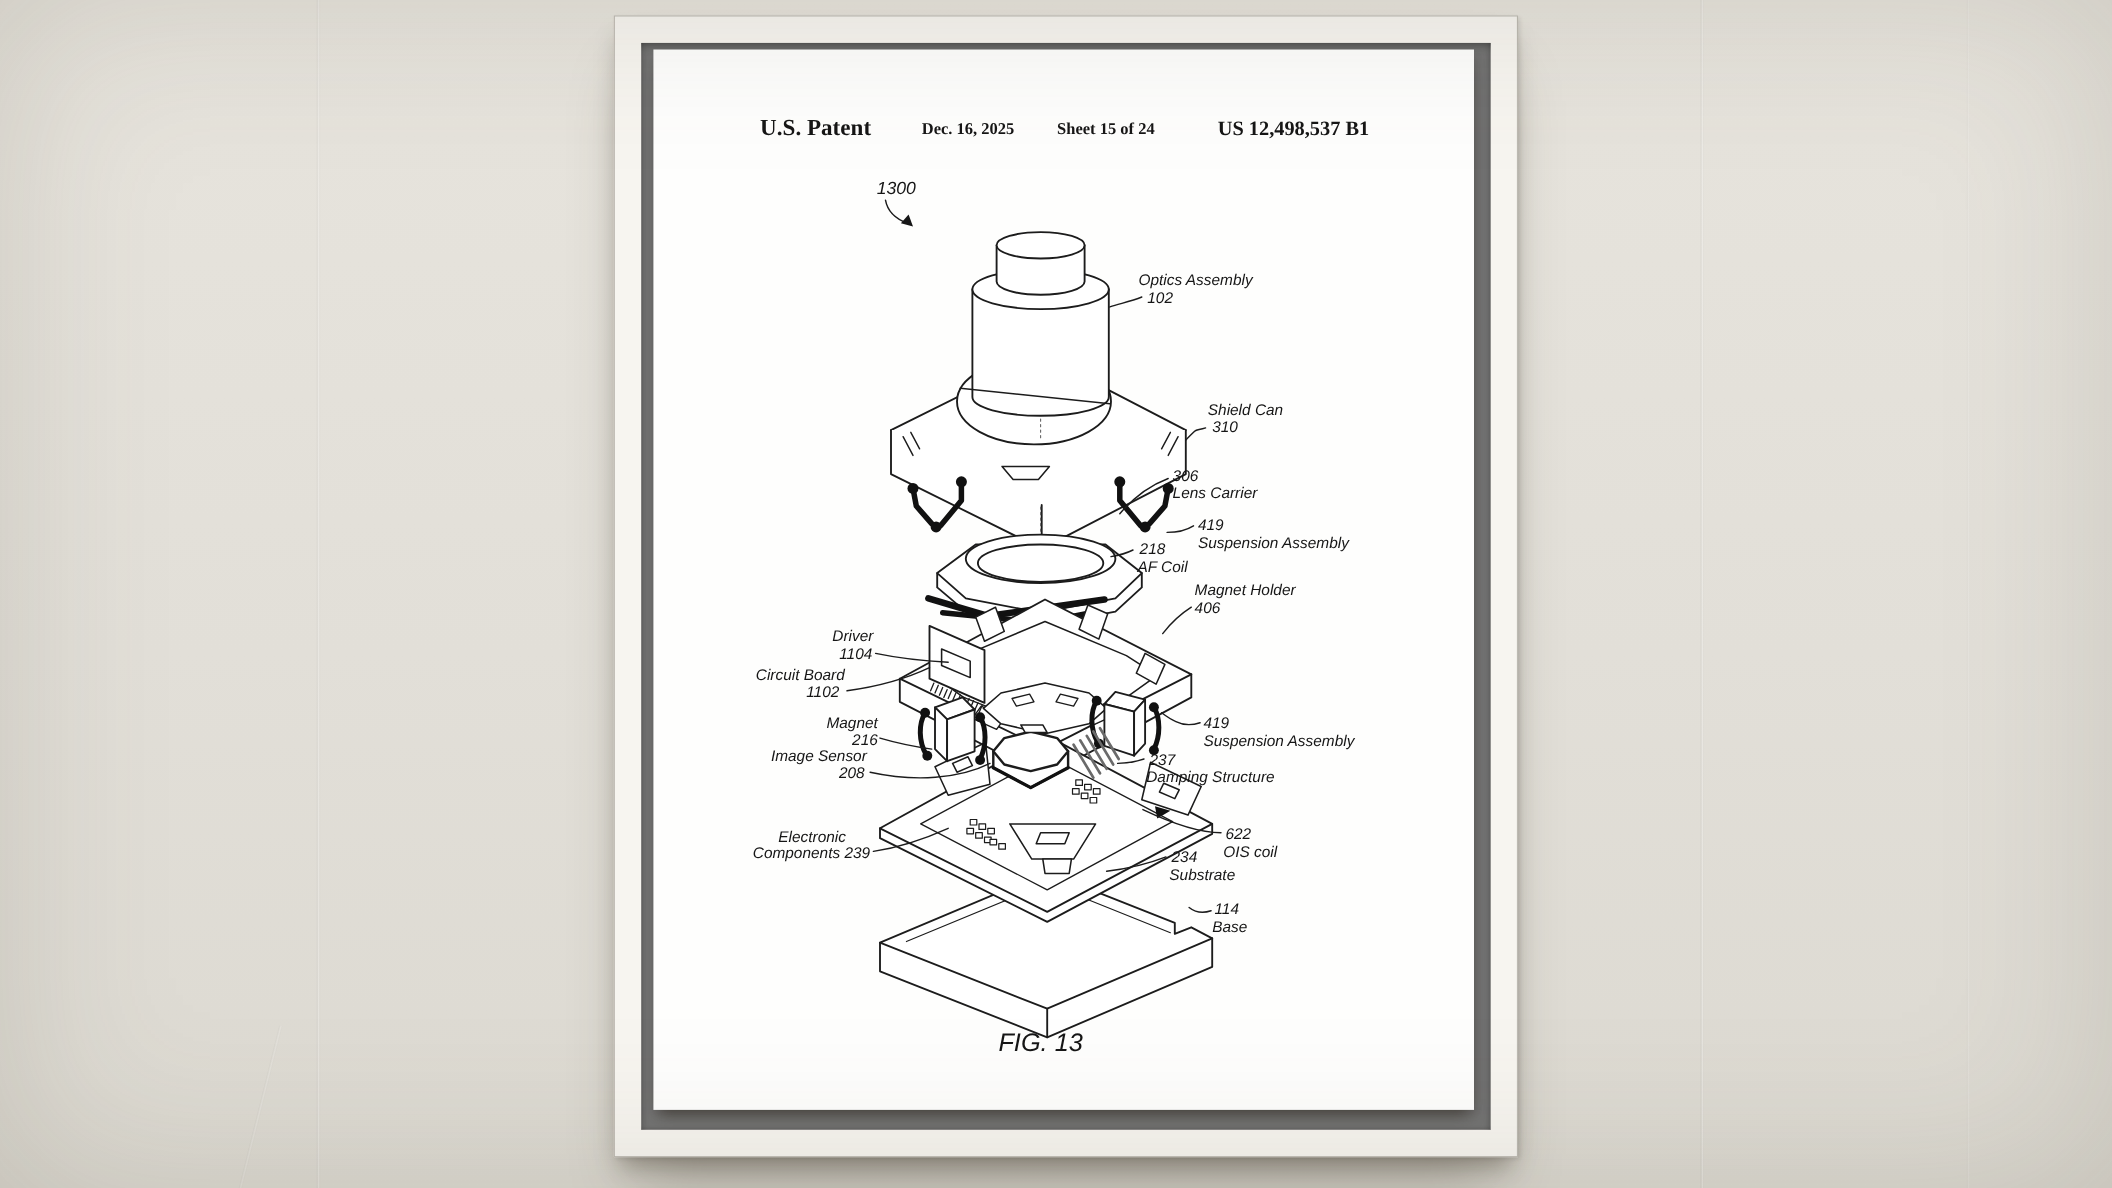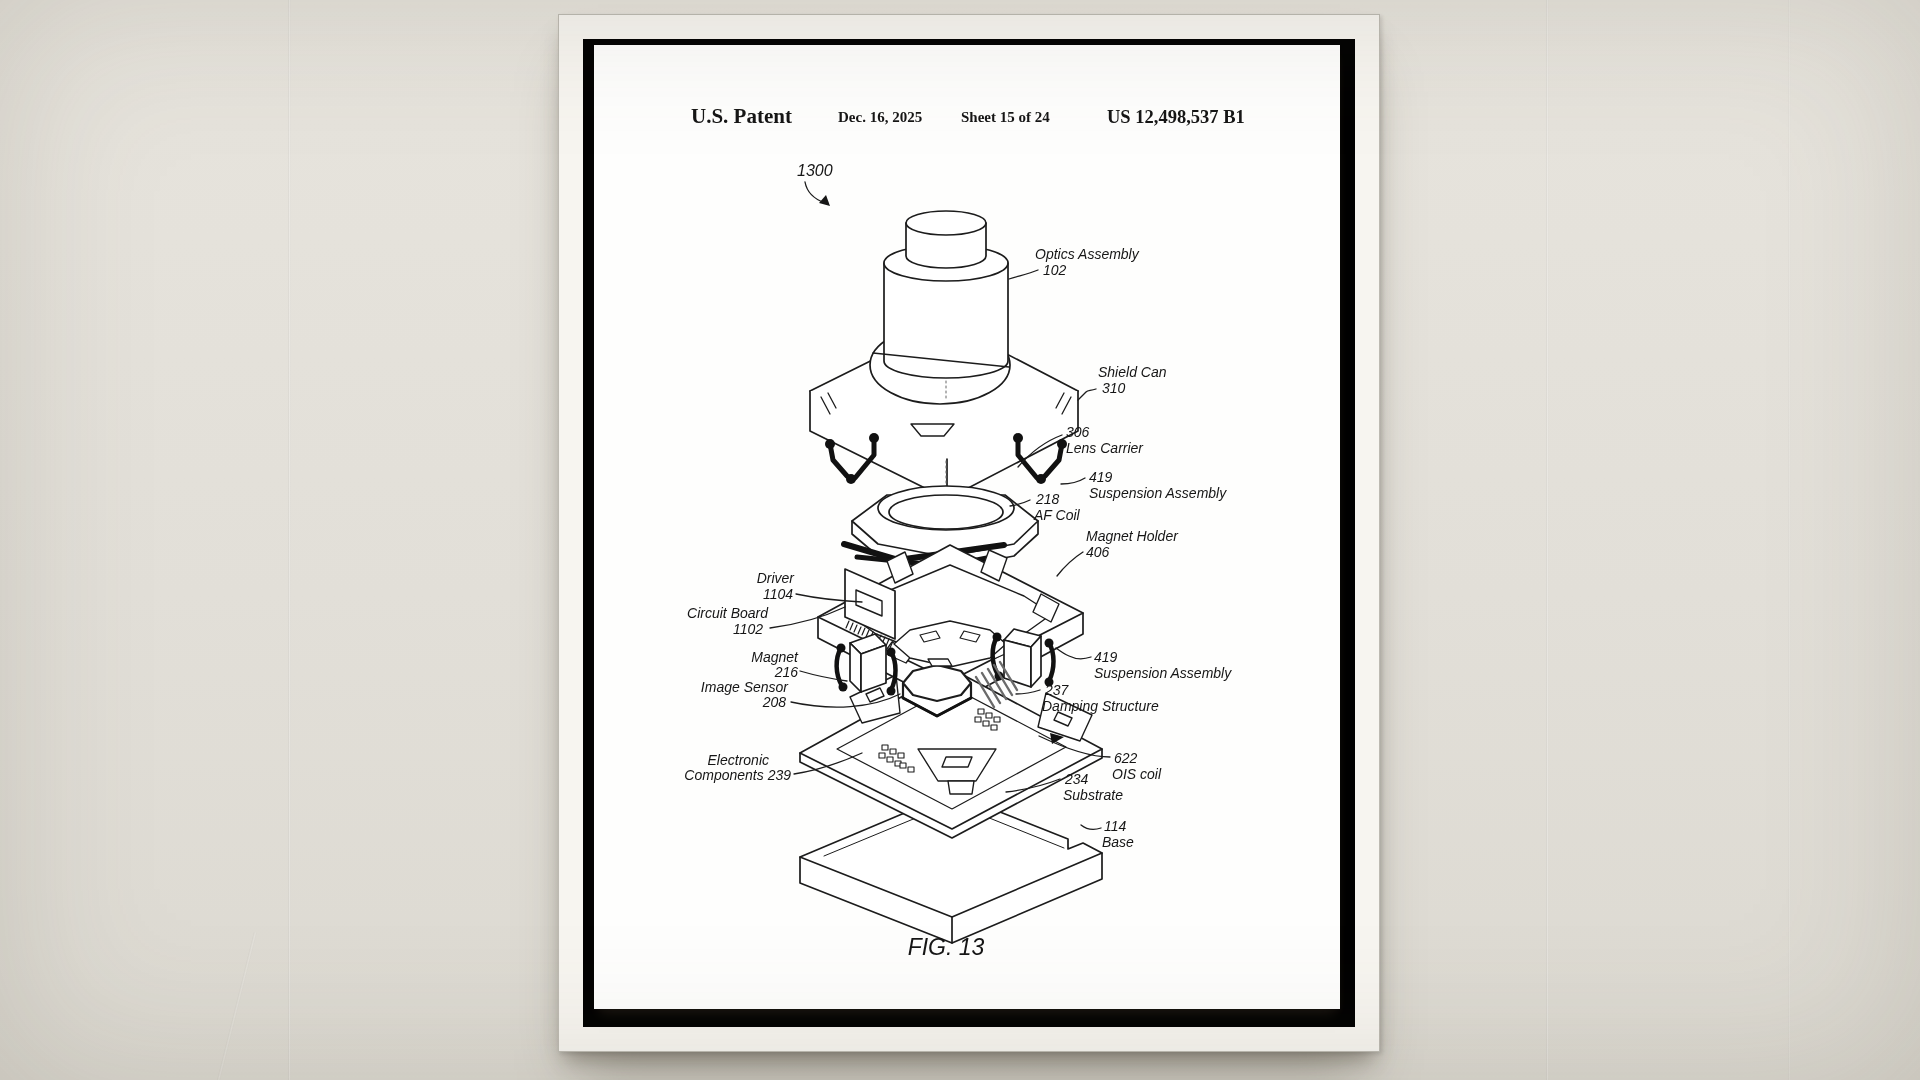--- a/index.html
+++ b/index.html
@@ -12,21 +12,21 @@
          background:linear-gradient(90deg,rgba(0,0,0,0.06),rgba(255,255,255,0.28) 55%,rgba(0,0,0,0.03));}
   .crease.c1{left:288px;}
   .crease.c2{left:1546px;}
   .crease.c3{left:1788px;opacity:.55;}
   .crease.c4{left:232px;top:930px;bottom:-30px;transform:rotate(14deg);opacity:.6;}
   #frame{position:absolute;left:558px;top:14px;width:822px;height:1038px;box-sizing:border-box;
          padding:24px;border:1px solid #bdbab2;
          background:linear-gradient(135deg,#fbfaf6 0%,#f3f1ea 70%,#ecе9e2 100%);
          background-color:#f7f5f0;
          box-shadow:0 14px 20px -6px rgba(70,62,50,0.40),0 38px 56px -20px rgba(70,62,50,0.35),2px 2px 4px rgba(0,0,0,0.12);}
-  #mat{position:relative;width:100%;height:100%;background:#000000;
+  #mat{position:relative;width:100%;height:100%;background:#737373;
          box-shadow:inset 0 6px 9px -4px rgba(0,0,0,0.38),
                     inset 4px 0 7px -4px rgba(0,0,0,0.22),
                     inset -4px 0 7px -4px rgba(0,0,0,0.22),
                     inset 0 -3px 5px -3px rgba(0,0,0,0.15);}
   #paper{position:absolute;left:11px;top:6px;width:746px;height:964px;background:#fefefd;
          box-shadow:0 10px 13px -5px rgba(40,35,25,0.55),3px 4px 8px rgba(40,35,25,0.15);}
   svg{position:absolute;inset:0;}
   svg text{stroke:none;fill:#161616;}
   .lbl{font:italic 14px "Liberation Sans",sans-serif;}
   .end{text-anchor:end;}

